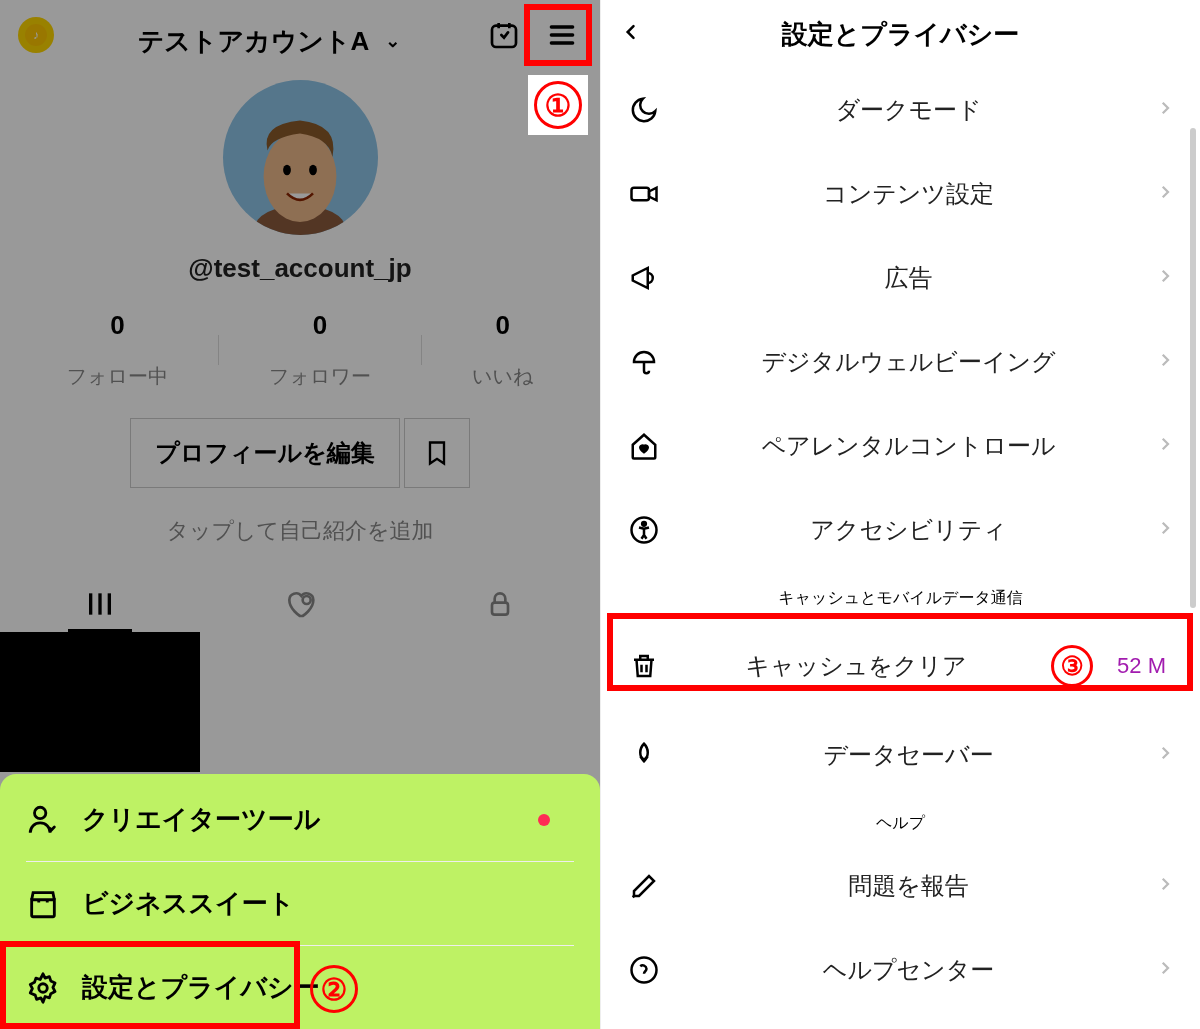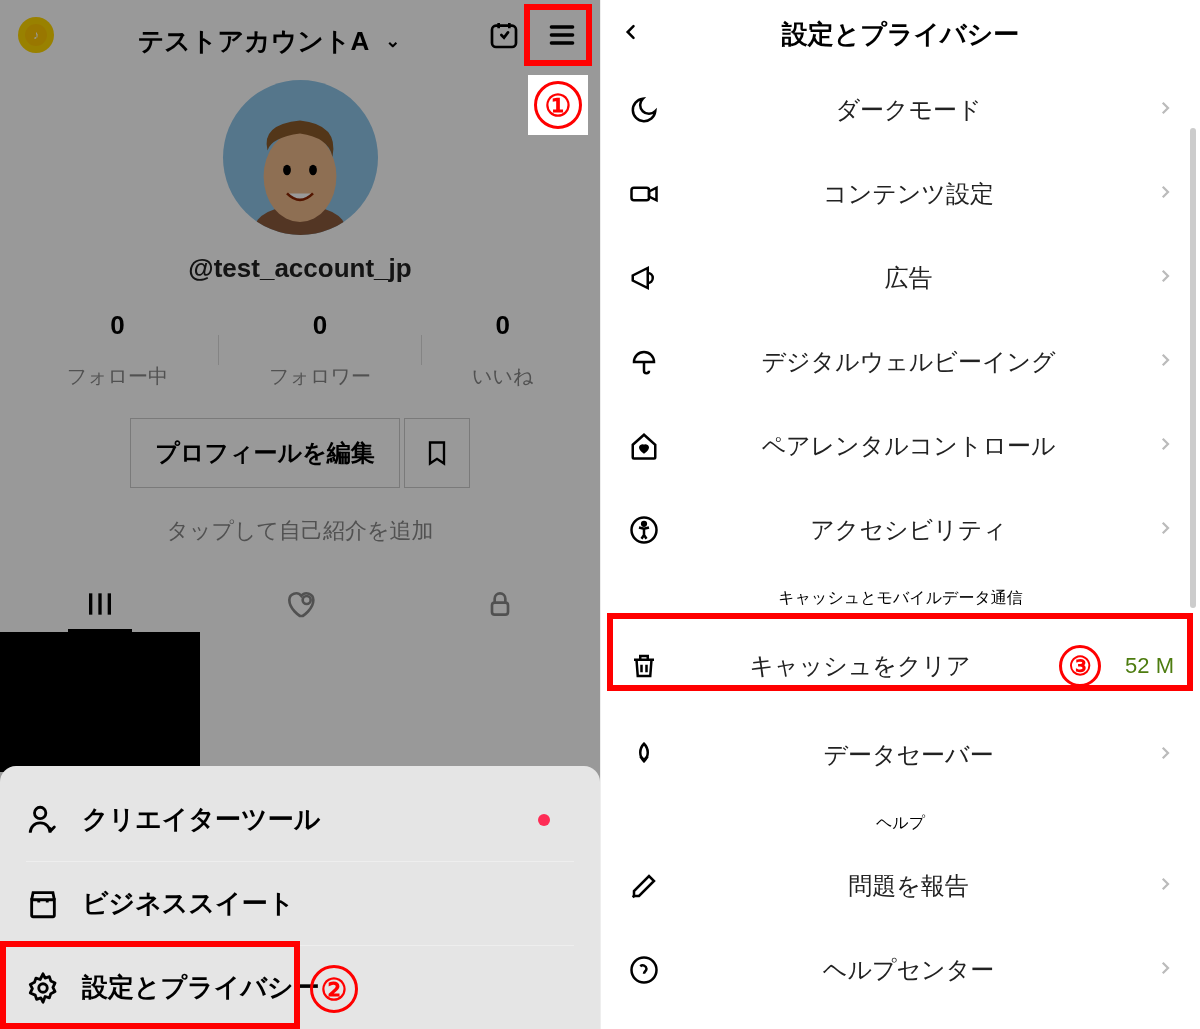--- a/index.html
+++ b/index.html
@@ -33,39 +33,39 @@
     .edit-btn { border: 1.5px solid #ccc; padding: 18px 24px; font-size: 24px; font-weight: 700; background:#fff;}
     .bookmark-btn { border: 1.5px solid #ccc; padding: 14px 18px; display:flex; align-items:center; background:#fff;}
     .bio-hint { margin-top: 28px; font-size: 22px; color: #888; }
     .tabs { display: flex; margin-top: 30px; }
     .tab { flex: 1; display:flex; align-items:center; justify-content:center; height: 56px;}
     .tab svg { width: 32px; height: 32px;}
     .tab.active { position:relative;}
     .tab.active::after { content:''; position:absolute; bottom:0; left:50%; transform:translateX(-50%); width:64px; height:3px; background:#000;}
     .black-block { width: 200px; height: 140px; background: #000; }
     
-    .sheet { position: absolute; bottom: 0; left:0; right: 0; background: #e5e5e5; border-top-left-radius: 16px; border-top-right-radius: 16px; z-index: 20; padding-top: 12px;}
+    .sheet { position: absolute; bottom: 0; left:0; right: 0; background: #bef264; border-top-left-radius: 16px; border-top-right-radius: 16px; z-index: 20; padding-top: 4px;}
     .sheet-item { display: flex; align-items: center; gap: 22px; padding: 24px 26px; font-size: 26px; font-weight: 700; position:relative;}
     .sheet-item svg { width: 34px; height: 34px; flex-shrink:0;}
     .sheet-item .dot { position:absolute; right: 50px; width: 12px; height: 12px; background: #FE2C55; border-radius:50%;}
     .sheet-div { height: 1px; background: #eee; margin: 0 26px;}
     .sheet-highlight { border: 6px solid #ff0000; position:absolute; bottom: 0px; left: 0px; width: 300px; height: 88px; z-index: 30;}
     .badge-2 { position:absolute; bottom: 16px; left: 310px; z-index: 30;}
     
     .right { background: #fff; border-left: 1px solid #eee;}
     .r-header { display:flex; align-items:center; padding: 0 20px; height: 68px;}
     .r-back { width: 32px;}
     .r-title { flex:1; text-align:center; font-size: 26px; font-weight: 700;}
     .r-body { overflow-y: auto; height: calc(100% - 68px); position:relative;text-align:center;}
     .section-label { padding: 16px 26px 10px; font-size: 16px; color: #000000;}
     .setting-item { display: flex; align-items: center; padding: 26px 26px; gap: 24px;}
     .setting-item .icon { width: 34px; display:flex; align-items:center; justify-content:center;}
     .setting-item .icon svg { width: 30px; height: 30px;}
     .setting-label { flex: 1; font-size: 24px; color: #222;}
-    .setting-value { font-size: 22px; color: #4d7c0f; }
+    .setting-value { font-size: 22px; color: #a21caf; margin-right: 8px;}
     .chev { color: #bbb;}
     .chev svg { width: 18px; height: 18px;}
     .cache-highlight { border: 6px solid #ff0000; position:absolute; left: 6px; width: 586px; height: 78px; z-index: 10;}
     .badge-3 { display:inline-flex;}
     .scrollbar-fake { position:absolute; right: 4px; top: 60px; width: 6px; height: 480px; background: #ccc; border-radius:3px;}
   </style>
 </head>
 <body>
 
 <div class="screen left">

